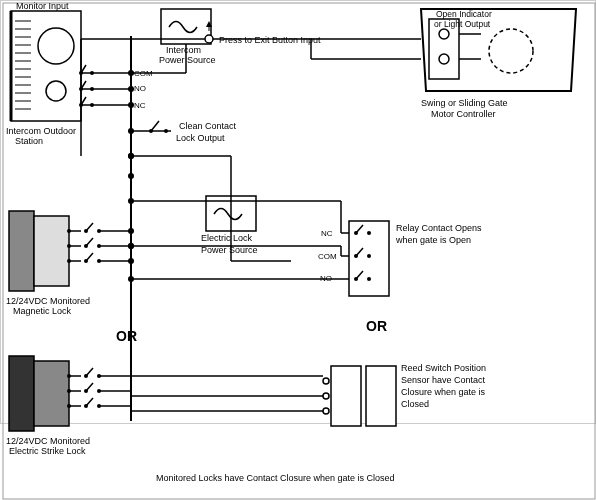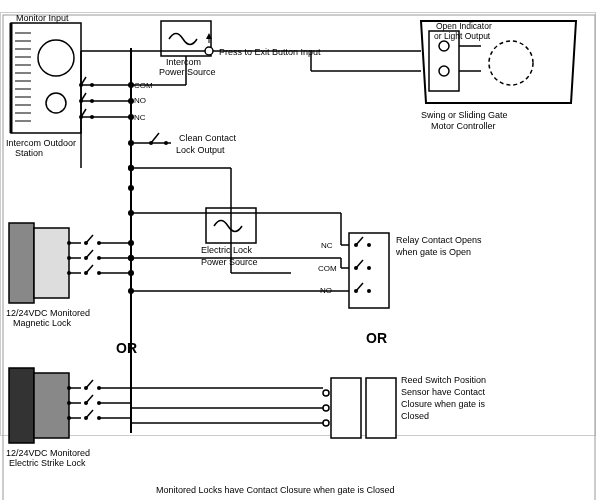--- a/index.html
+++ b/index.html
@@ -11,21 +11,20 @@
       font-size: 11px;
       overflow: hidden;
       position: relative;
     }
     .diagram-container {
       width: 596px;
       height: 424px;
       position: relative;
       background: #fff;
       border: 1px solid #ccc;
-      margin-top: 12px;
     }
     svg {
       position: absolute;
       top: 0;
       left: 0;
       width: 596px;
       height: 500px;
     }
   </style>
 </head>

